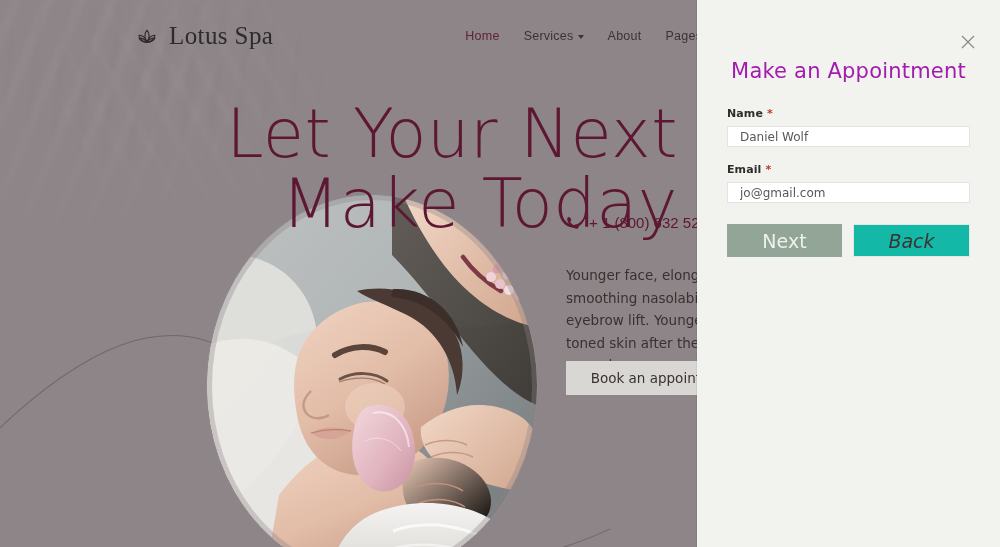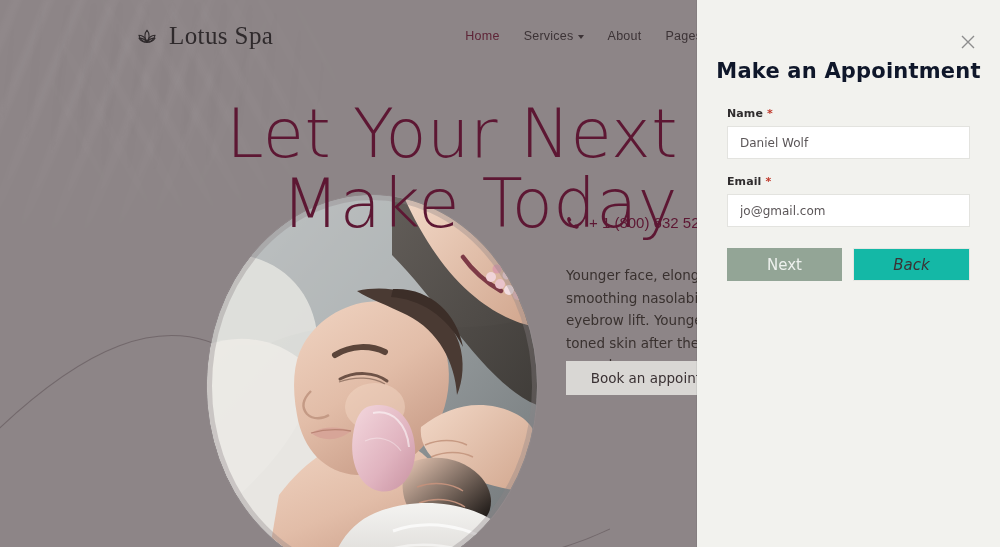--- a/index.html
+++ b/index.html
@@ -226,44 +226,44 @@
     display: flex;
     align-items: center;
     justify-content: center;
     cursor: pointer;
   }
   .panel-title {
     text-align: center;
     margin: 0;
     padding-top: 59px;
     font-family: "DejaVu Sans", sans-serif;
-    font-weight: 700;
+    font-weight: 400;
     font-size: 21px;
     letter-spacing: .2px;
-    color: #0f172a;
+    color: #a21caf;
   }
   .form-wrap {
     padding: 0 30px;
     margin-top: 24px;
   }
   .field { margin-bottom: 16px; }
   .field-label {
     font-size: 11px;
     color: #2f2c2d;
     font-weight: bold;
     margin-bottom: 6px;
     letter-spacing: .1px;
     font-family: "DejaVu Sans", sans-serif;
   }
   .req { color: #c0392b; font-weight: bold; }
   .field-input {
     display: block;
     width: 100%;
     box-sizing: border-box;
-    height: 33px;
+    height: 21px;
     background: #ffffff;
     border: 1px solid #e3e3df;
     padding: 0 12px;
     font-size: 12px;
     color: #5b5658;
     font-family: "DejaVu Sans", sans-serif;
     outline: none;
   }
   .field-input::placeholder { color: #5b5658; }
   .field-hint {
@@ -274,21 +274,21 @@
     font-family: "DejaVu Sans", sans-serif;
   }
   .btn-row {
     display: flex;
     gap: 11px;
     margin-top: 21px;
   }
   .btn {
     flex: 1;
     height: 33px;
-    font-size: 15px;
+    font-size: 19px;
     display: flex;
     align-items: center;
     justify-content: center;
     cursor: pointer;
     border: none;
     font-family: "DejaVu Sans", sans-serif;
   }
   .btn-next {
     background: #93a596;
     color: #eef1ee;

